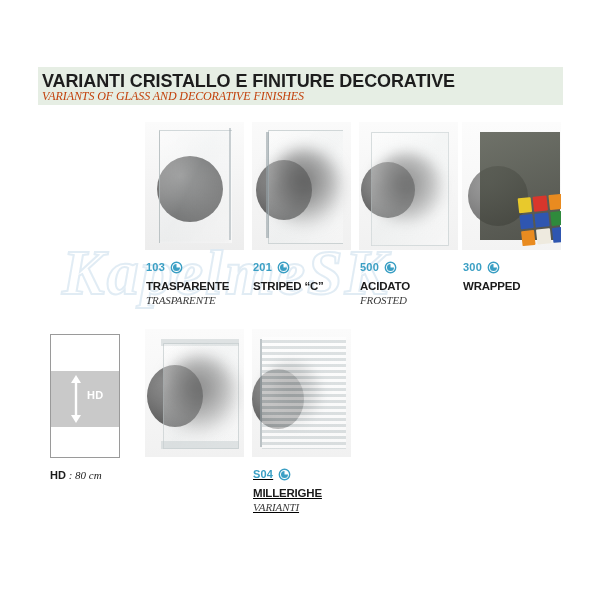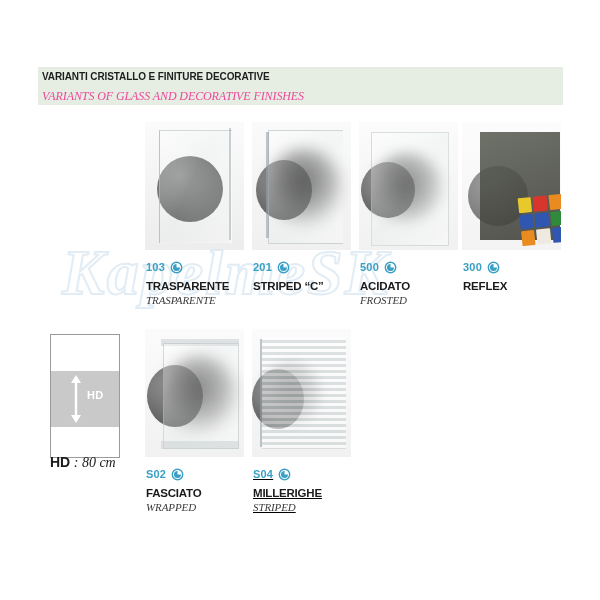--- a/index.html
+++ b/index.html
@@ -27,28 +27,28 @@
   }
 
   
   .header-band{
     position:absolute;left:38px;top:67px;width:525px;height:38px;
     background:#e6eee4;
     z-index:1;
   }
   .header-title{
     position:absolute;left:42px;top:71px;
-    font-size:10px;font-weight:700;color:#1d1d1d;
+    font-size:18px;font-weight:700;color:#1d1d1d;
     letter-spacing:-0.1px;
     z-index:3;
   }
   .header-sub{
     position:absolute;left:42px;top:89px;
     font-family:"Liberation Serif", serif;
-    font-size:12px;font-style:italic;color:#ec4899;
+    font-size:12px;font-style:italic;color:#c2410c;
     letter-spacing:-0.1px;
     z-index:3;
   }
 
   
   .tile{
     position:absolute;width:99px;height:128px;
     overflow:hidden;background:#f4f4f4;
     z-index:2;
   }
@@ -170,22 +170,22 @@
     position:absolute;left:50px;top:334px;width:68px;height:122px;
     border:1px solid #9a9a9a;background:#ffffff;z-index:2;
   }
   .hd-band{position:absolute;left:0;top:36px;width:68px;height:56px;background:#c9c9c9;}
   .hd-arrow{position:absolute;left:18px;top:40px;width:14px;height:48px;z-index:3;}
   .hd-text{
     position:absolute;left:36px;top:54px;font-size:11px;font-weight:700;color:#ffffff;z-index:4;
     letter-spacing:.3px;
   }
   .hd-caption{
-    position:absolute;left:50px;top:454px;z-index:6;
-    font-size:14px;color:#1b1b1b;white-space:nowrap;
+    position:absolute;left:50px;top:469px;z-index:6;
+    font-size:11px;color:#1b1b1b;white-space:nowrap;
   }
   .hd-caption b{font-weight:700;}
   .hd-caption i{font-family:"Liberation Serif", serif;font-style:italic;}
 </style>
 </head>
 <body>
 
 <div class="page">
 
   <div class="watermark">KapelmeSK</div>
@@ -270,21 +270,21 @@
   </div>
 
   <div class="label" style="left:463px;top:259px;">
     <div class="code-row">
       <span class="code">300</span>
       <svg class="badge" viewBox="0 0 20 20">
         <circle cx="10" cy="10" r="8" fill="none" stroke="#3a9fc4" stroke-width="2.2"></circle>
         <path d="M10 4.6 A5.4 5.4 0 1 0 15.4 10 L10 10 Z" fill="#3a9fc4"></path>
       </svg>
     </div>
-    <div class="name">REFLEX</div>
+    <div class="name">WRAPPED</div>
     <div class="trans"></div>
   </div>
 
   <div class="hd-box">
     <div class="hd-band"></div>
     <svg class="hd-arrow" viewBox="0 0 14 48">
       <line x1="7" y1="7" x2="7" y2="41" stroke="#ffffff" stroke-width="2.4"></line>
       <polygon points="7,0 12,8 2,8" fill="#ffffff"></polygon>
       <polygon points="7,48 12,40 2,40" fill="#ffffff"></polygon>
     </svg>
@@ -304,37 +304,26 @@
   </div>
 
   <div class="tile" id="tS04" style="left:252px;top:329px;">
     <div class="bg"></div>
     <div class="sphere"></div>
     <div class="blur"></div>
     <div class="panel"></div>
     <div class="sliver"></div>
   </div>
 
-  <div class="label" style="left:146px;top:466px;">
-    <div class="code-row">
-      <span class="code">S02</span>
-      <svg class="badge" viewBox="0 0 20 20">
-        <circle cx="10" cy="10" r="8" fill="none" stroke="#3a9fc4" stroke-width="2.2"></circle>
-        <path d="M10 4.6 A5.4 5.4 0 1 0 15.4 10 L10 10 Z" fill="#3a9fc4"></path>
-      </svg>
-    </div>
-    <div class="name">FASCIATO</div>
-    <div class="trans">WRAPPED</div>
-  </div>
 
   <div class="label" style="left:253px;top:466px;text-decoration:underline;">
     <div class="code-row">
       <span class="code">S04</span>
       <svg class="badge" viewBox="0 0 20 20">
         <circle cx="10" cy="10" r="8" fill="none" stroke="#3a9fc4" stroke-width="2.2"></circle>
         <path d="M10 4.6 A5.4 5.4 0 1 0 15.4 10 L10 10 Z" fill="#3a9fc4"></path>
       </svg>
     </div>
     <div class="name">MILLERIGHE</div>
-    <div class="trans">STRIPED</div>
+    <div class="trans">VARIANTI</div>
   </div>
 
 </div>
 
 </body></html>

